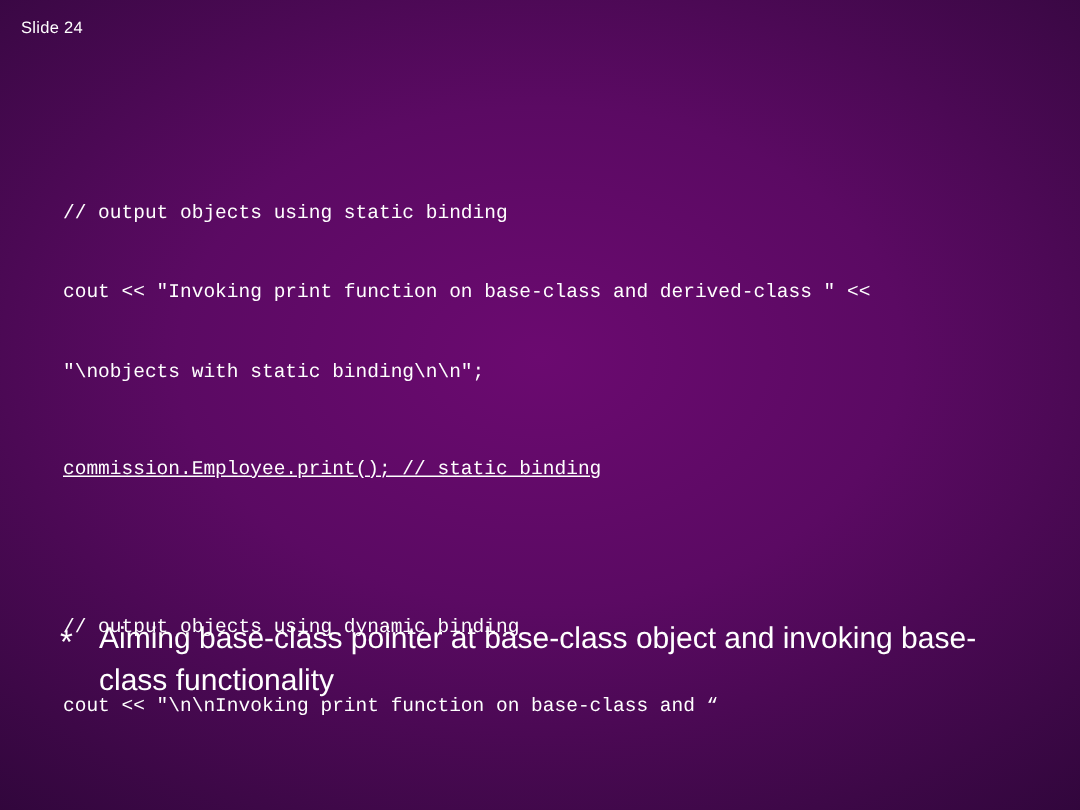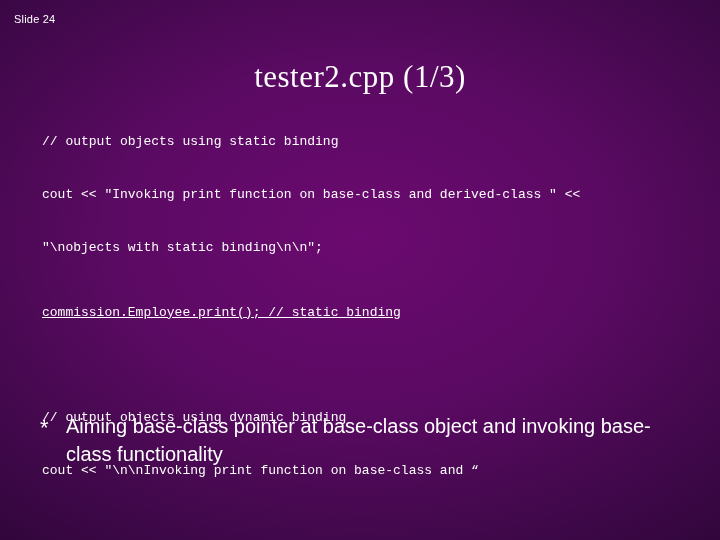--- a/index.html
+++ b/index.html
@@ -91,21 +91,20 @@
     flex: 1 1 auto;
   }
 </style>
 </head>
 <body>
 
 <div class="slide">
 
   <div class="slide-number">Slide 24</div>
 
-  <div class="title">tester2.cpp (1/3)</div>
 
   <div class="code-block">
     <div class="code-line">// output objects using static binding</div>
     <div class="code-line">cout &lt;&lt; "Invoking print function on base-class and derived-class " &lt;&lt;</div>
     <div class="code-line">"\nobjects with static binding\n\n";</div>
     <div class="code-line u">commission.Employee.print(); // static binding</div>
     <div class="code-line blank"></div>
     <div class="code-line">// output objects using dynamic binding</div>
     <div class="code-line">cout &lt;&lt; "\n\nInvoking print function on base-class and “</div>
     

